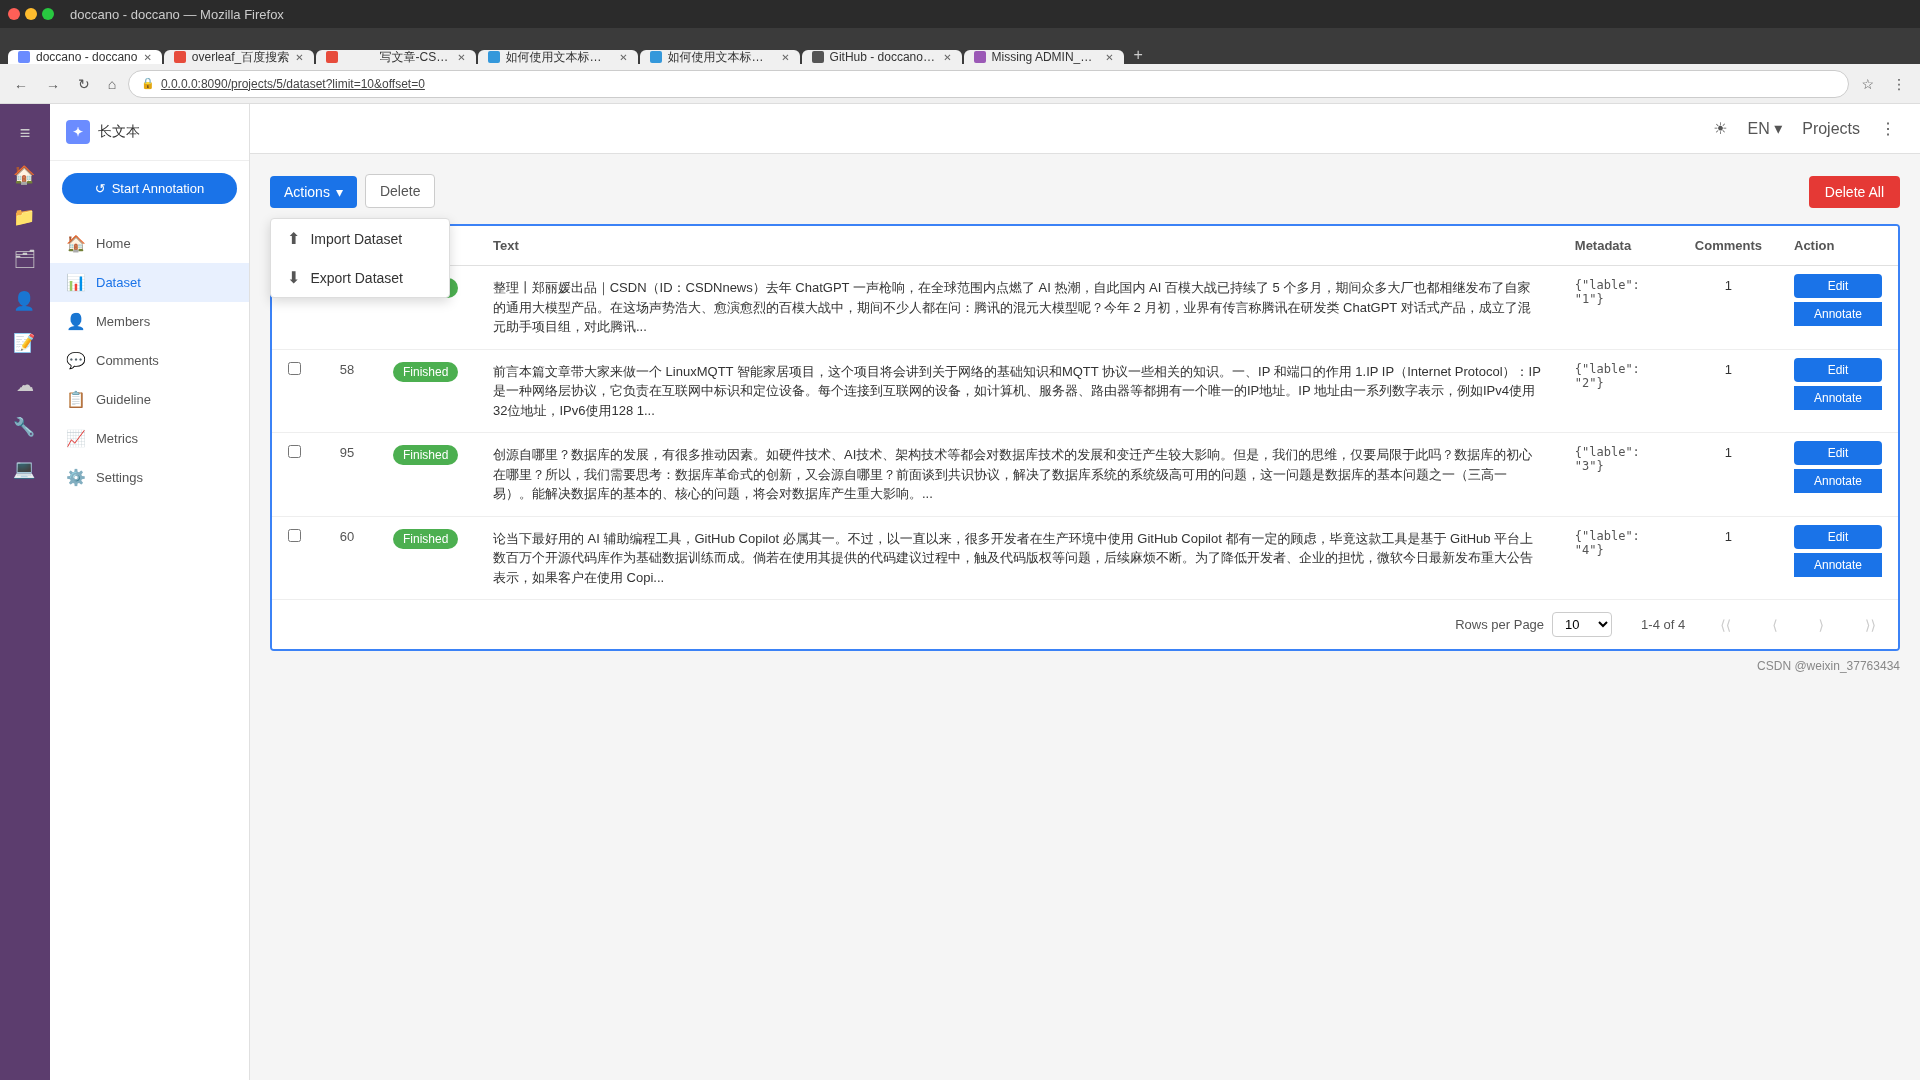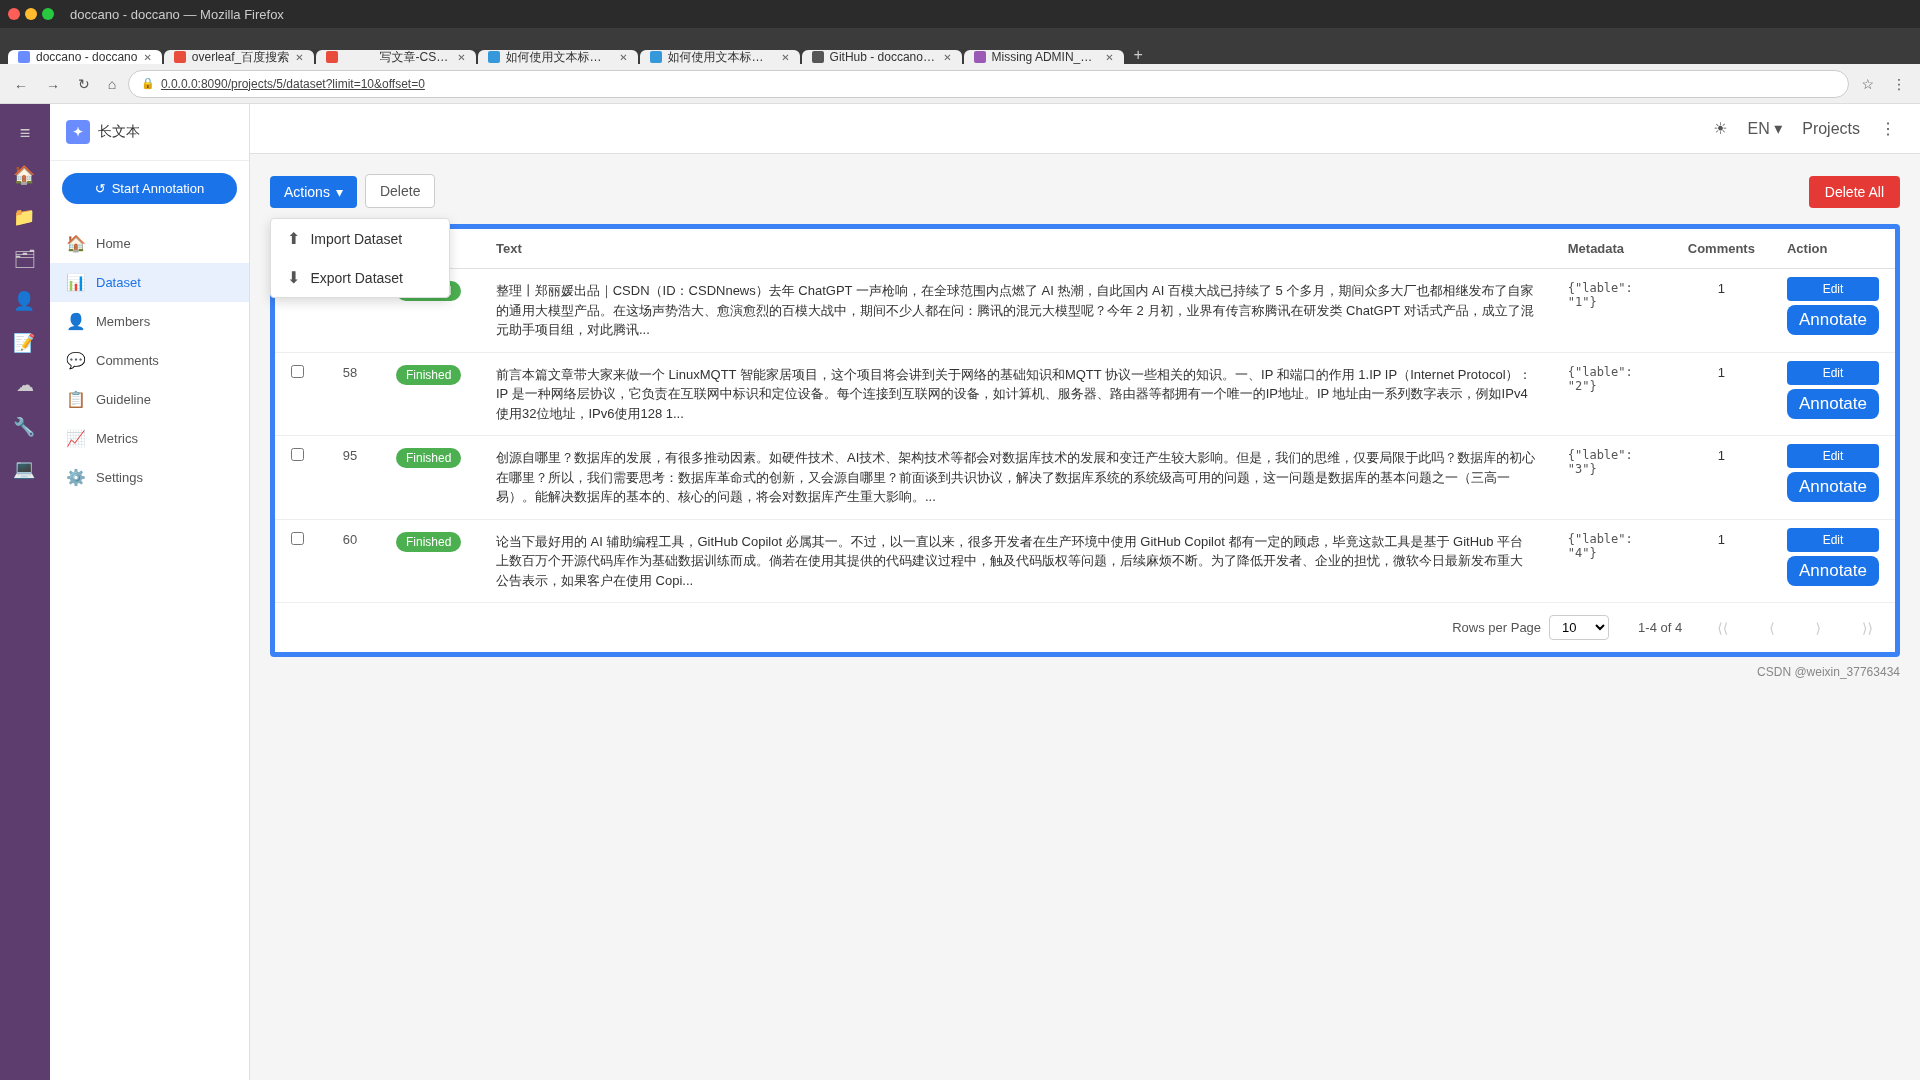--- a/index.html
+++ b/index.html
@@ -48,33 +48,33 @@
     .actions-btn { background: #1a73e8; color: white; border: none; border-radius: 4px; padding: 8px 14px; font-size: 14px; cursor: pointer; display: flex; align-items: center; gap: 6px; }
     .delete-btn { background: #fff; color: #555; border: 1px solid #ccc; border-radius: 4px; padding: 8px 14px; font-size: 14px; cursor: pointer; }
     .delete-all-btn { background: #e53935; color: white; border: none; border-radius: 4px; padding: 8px 16px; font-size: 14px; cursor: pointer; margin-left: auto; }
 
     
     .dropdown-menu { position: absolute; top: 44px; left: 0; background: #fff; border: 1px solid #ddd; border-radius: 4px; box-shadow: 0 4px 12px rgba(0,0,0,0.15); z-index: 100; min-width: 180px; }
     .dropdown-item { display: flex; align-items: center; gap: 10px; padding: 10px 16px; cursor: pointer; color: #333; font-size: 14px; }
     .dropdown-icon { font-size: 16px; color: #555; }
 
     
-    .table-container { background: #fff; border-radius: 4px; border: 5px solid #3b82f6; overflow: hidden; }
+    .table-container { background: #fff; border-radius: 4px; border: 2px solid #3b82f6; overflow: hidden; }
     table { width: 100%; border-collapse: collapse; }
     thead th { background: #fff; padding: 12px 16px; text-align: left; font-size: 13px; font-weight: 600; color: #555; border-bottom: 1px solid #e0e0e0; }
     tbody tr { border-bottom: 1px solid #eee; }
     tbody tr:last-child { border-bottom: none; }
     tbody td { padding: 12px 16px; font-size: 13px; vertical-align: top; }
     .status-badge { display: inline-block; background: #4caf50; color: white; border-radius: 12px; padding: 3px 10px; font-size: 12px; font-weight: 500; white-space: nowrap; }
     .text-cell { max-width: 700px; color: #333; line-height: 1.5; }
     .metadata-cell { font-family: monospace; font-size: 12px; color: #555; white-space: nowrap; }
     .comments-cell { text-align: center; color: #333; }
     td.action-td { padding: 8px 16px; }
     .edit-btn { background: #1a73e8; color: white; border: none; border-radius: 4px; padding: 5px 12px; font-size: 12px; cursor: pointer; }
-    .annotate-btn { background: #1a73e8; color: white; border: none; border-radius: 8px; padding: 5px 12px; font-size: 17px; cursor: pointer; }
+    .annotate-btn { background: #1a73e8; color: white; border: none; border-radius: 0; padding: 5px 12px; font-size: 12px; cursor: pointer; }
     .row-num { color: #555; text-align: center; }
     .checkbox-cell { width: 40px; text-align: center; }
 
     
     .pagination { display: flex; align-items: center; justify-content: flex-end; padding: 12px 16px; gap: 29px; font-size: 13px; color: #555; border-top: 1px solid #eee; background: #fff; }
     .pagination-info { color: #555; }
     .pagination-btn { background: none; border: none; cursor: pointer; color: #555; padding: 4px 6px; border-radius: 3px; font-size: 14px; }
     .pagination-btn.disabled { color: #ccc; cursor: default; }
     .rows-per-page { display: flex; align-items: center; gap: 8px; }
     .rows-select { border: 1px solid #ccc; border-radius: 4px; padding: 3px 8px; font-size: 13px; cursor: pointer; background: #fff; }

